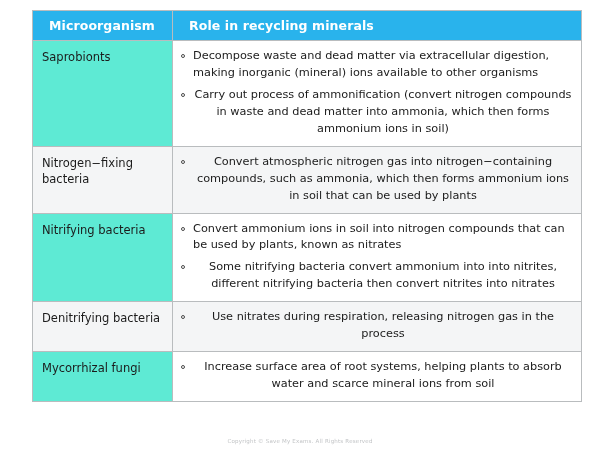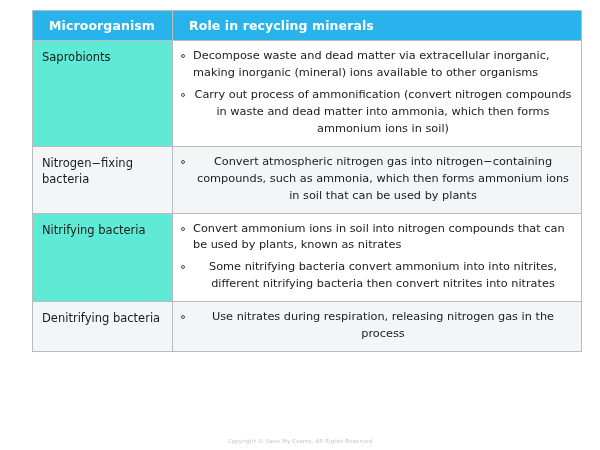--- a/index.html
+++ b/index.html
@@ -106,21 +106,21 @@
       <tr>
         <th class="col-org">Microorganism</th>
         <th>Role in recycling minerals</th>
       </tr>
     </thead>
     <tbody id="table-body">
         <tr>
           <td class="org">Saprobionts</td>
           <td class="role">
             <ul class="bullets">
-              <li><span>Decompose waste and dead matter via </span><span class="b">extracellular</span><span> </span><span class="b">inorganic</span><span>, making inorganic (mineral) ions available to other organisms</span></li>
+              <li><span>Decompose waste and dead matter via </span><span class="b">extracellular</span><span> </span><span class="b">digestion</span><span>, making inorganic (mineral) ions available to other organisms</span></li>
               <li><span>Carry out process of </span><span class="b">ammonification</span><span> (convert nitrogen compounds in waste and dead matter into ammonia, which then forms ammonium ions in soil)</span></li>
             </ul>
           </td>
         </tr>
         <tr class="shaded">
           <td class="org">Nitrogen−fixing bacteria</td>
           <td class="role">
             <ul class="bullets">
               <li><span>Convert atmospheric </span><span class="b">nitrogen gas</span><span> into nitrogen−containing compounds, such as ammonia, which then forms ammonium ions in soil that can be used by plants</span></li>
             </ul>
@@ -136,16 +136,24 @@
           </td>
         </tr>
         <tr class="shaded">
           <td class="org">Denitrifying bacteria</td>
           <td class="role">
             <ul class="bullets">
               <li><span>Use </span><span class="b">nitrates</span><span> during </span><span class="b">respiration</span><span>, releasing </span><span class="b">nitrogen gas</span><span> in the process</span></li>
             </ul>
           </td>
         </tr>
+        <tr>
+          <td class="org">Mycorrhizal fungi</td>
+          <td class="role">
+            <ul class="bullets">
+              <li><span>Increase surface area of root systems, helping plants to absorb water and </span><span class="b">scarce mineral ions</span><span> from soil</span></li>
+            </ul>
+          </td>
+        </tr>
       </tbody>
   </table>
   <div class="footer">Copyright © Save My Exams. All Rights Reserved</div>
 </div>
 
 </body></html>

